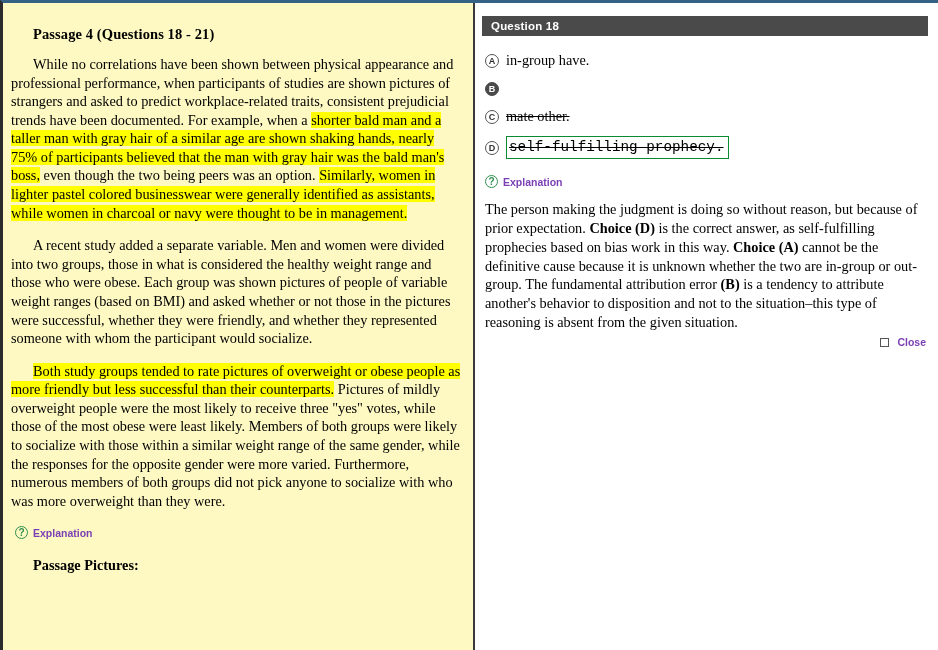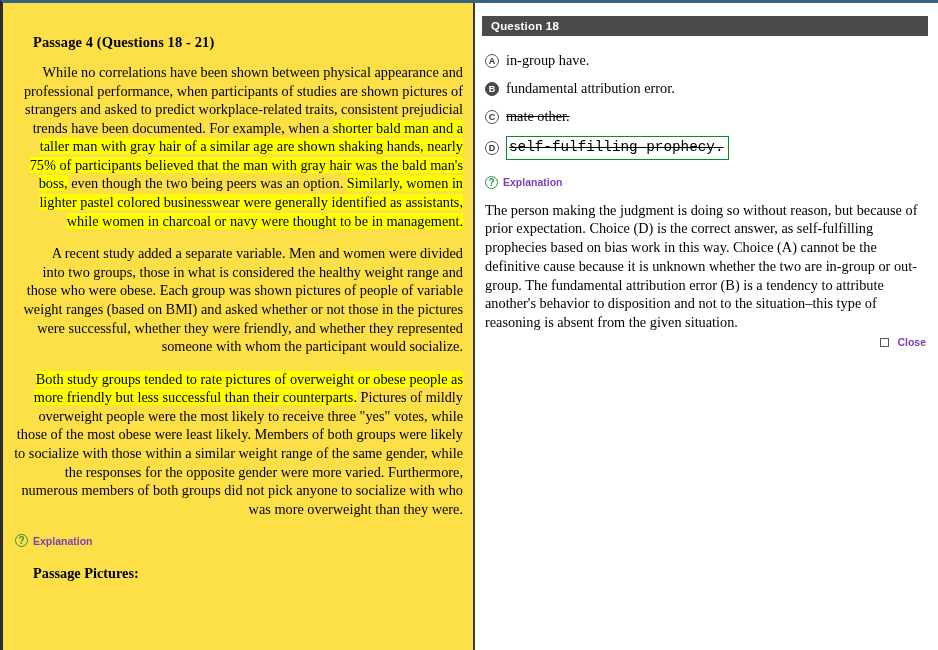--- a/index.html
+++ b/index.html
@@ -21,39 +21,39 @@
     box-sizing: border-box;
     border-top: 3px solid #356184;
     border-left: 3px solid #2b2b2b;
     background: #ffffff;
     display: flex;
   }
   
   .passage-pane {
     width: 472px;
     box-sizing: border-box;
-    padding: 28px 10px 10px 8px;
+    padding: 20px 10px 10px 8px;
     border-right: 2px solid #3a3a3a;
     overflow: hidden;
-    background: #fde047;
+    background: #fef9c3;
   }
   .passage-title {
     font-weight: bold;
     font-size: 14.5px;
     color: #000;
     margin: 3px 0 12px 22px;
     letter-spacing: .1px;
   }
   .para {
     font-size: 14.3px;
     line-height: 1.30;
     color: #000;
     margin: 4px 0 14px 0;
     text-indent: 22px;
-    text-align: right;
+    text-align: left;
   }
   .hl {
     background: #ffff00;
   }
   
   .exp-row {
     display: flex;
     align-items: center;
     gap: 5px;
     margin: 16px 0 10px 4px;
@@ -154,21 +154,21 @@
     min-width: 150px;
     box-sizing: border-box;
     font-family: Liberation Mono, monospace;
   }
   .exp-body {
     font-size: 14.3px;
     line-height: 1.31;
     margin: 12px 6px 0 4px;
     color: #000;
   }
-  .exp-body b { font-weight: normal; }
+  .exp-body b { font-weight: bold; }
   .close-row {
     position: absolute;
     right: 12px;
     top: 333px;
     display: flex;
     align-items: center;
     gap: 8px;
   }
   .close-box {
     width: 9px;
@@ -213,21 +213,20 @@
     <div class="qheader">Question 18</div>
 
 
     <div class="choices" id="choices-list">
         <div class="choice">
           <span class="bub">A</span>
           <span class="choice-text">in-group have.</span>
         </div>
         <div class="choice">
           <span class="bub filled">B</span>
-          <span class="choice-text">fundamental attribution error.</span>
         </div>
         <div class="choice struck">
           <span class="bub">C</span>
           <span class="choice-text">mate other.</span>
         </div>
         <div class="choice struck boxed">
           <span class="bub">D</span>
           <span class="choice-text">self-fulfilling prophecy.</span>
         </div>
       </div>

